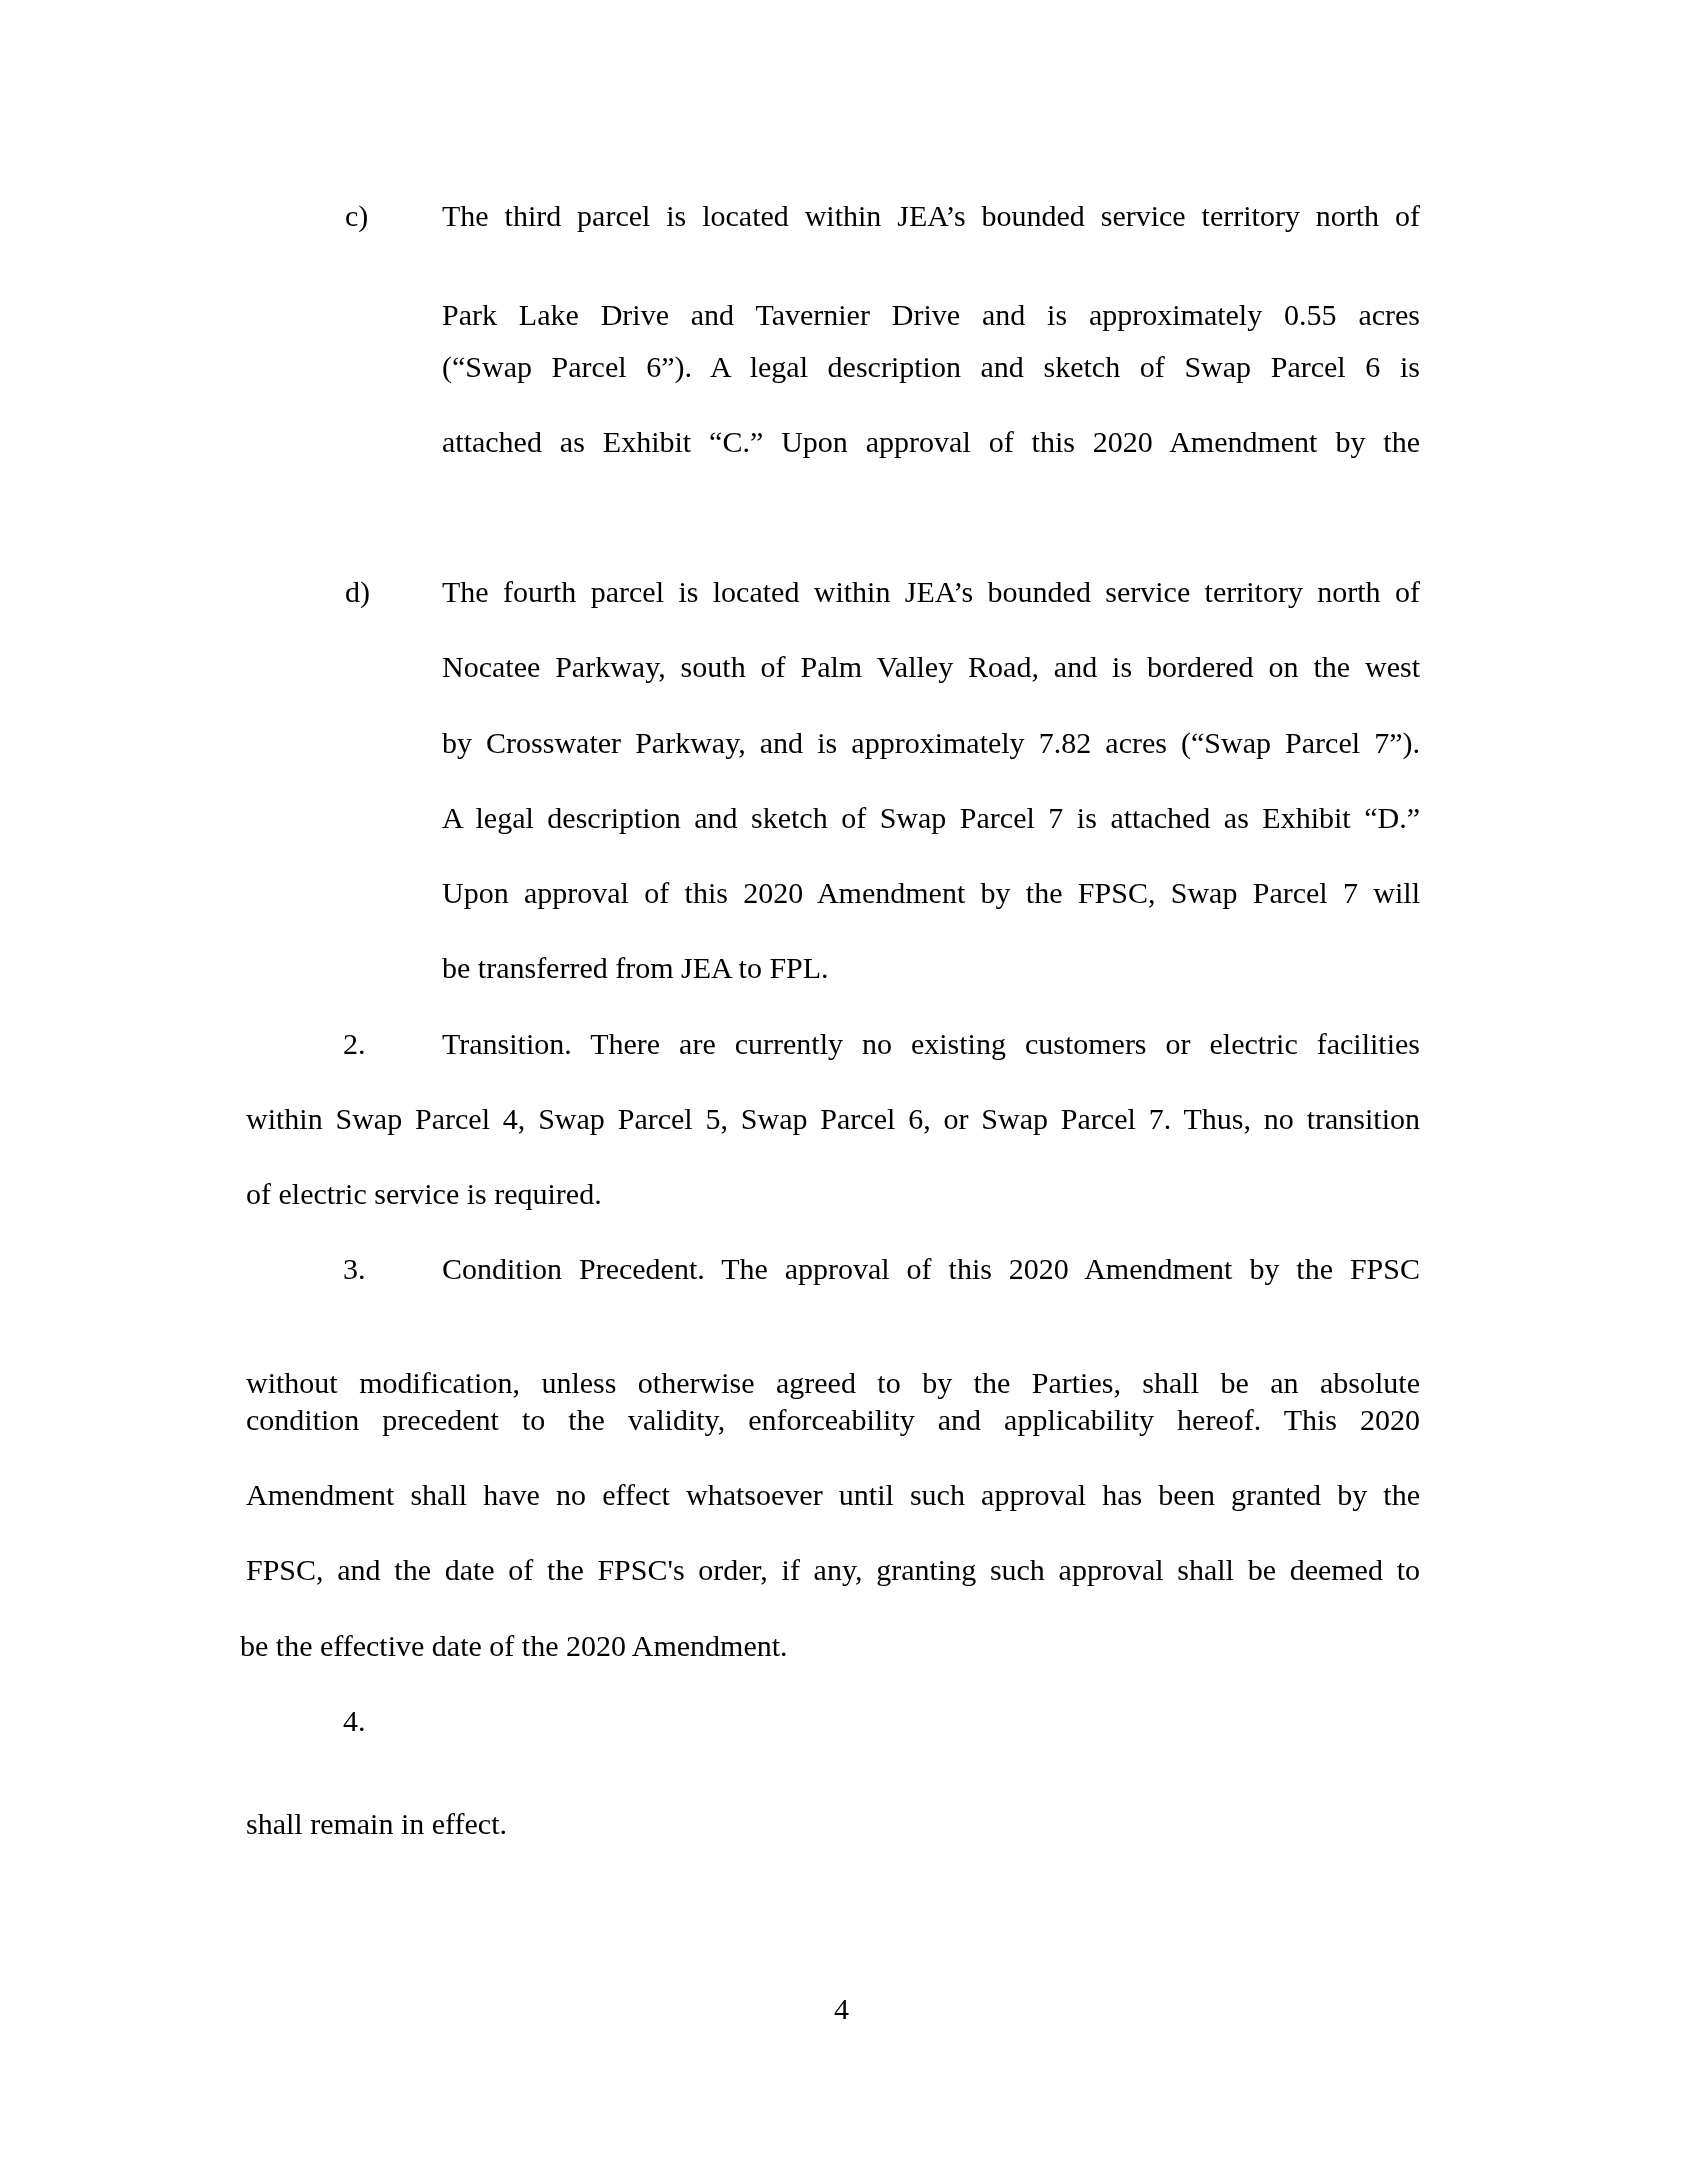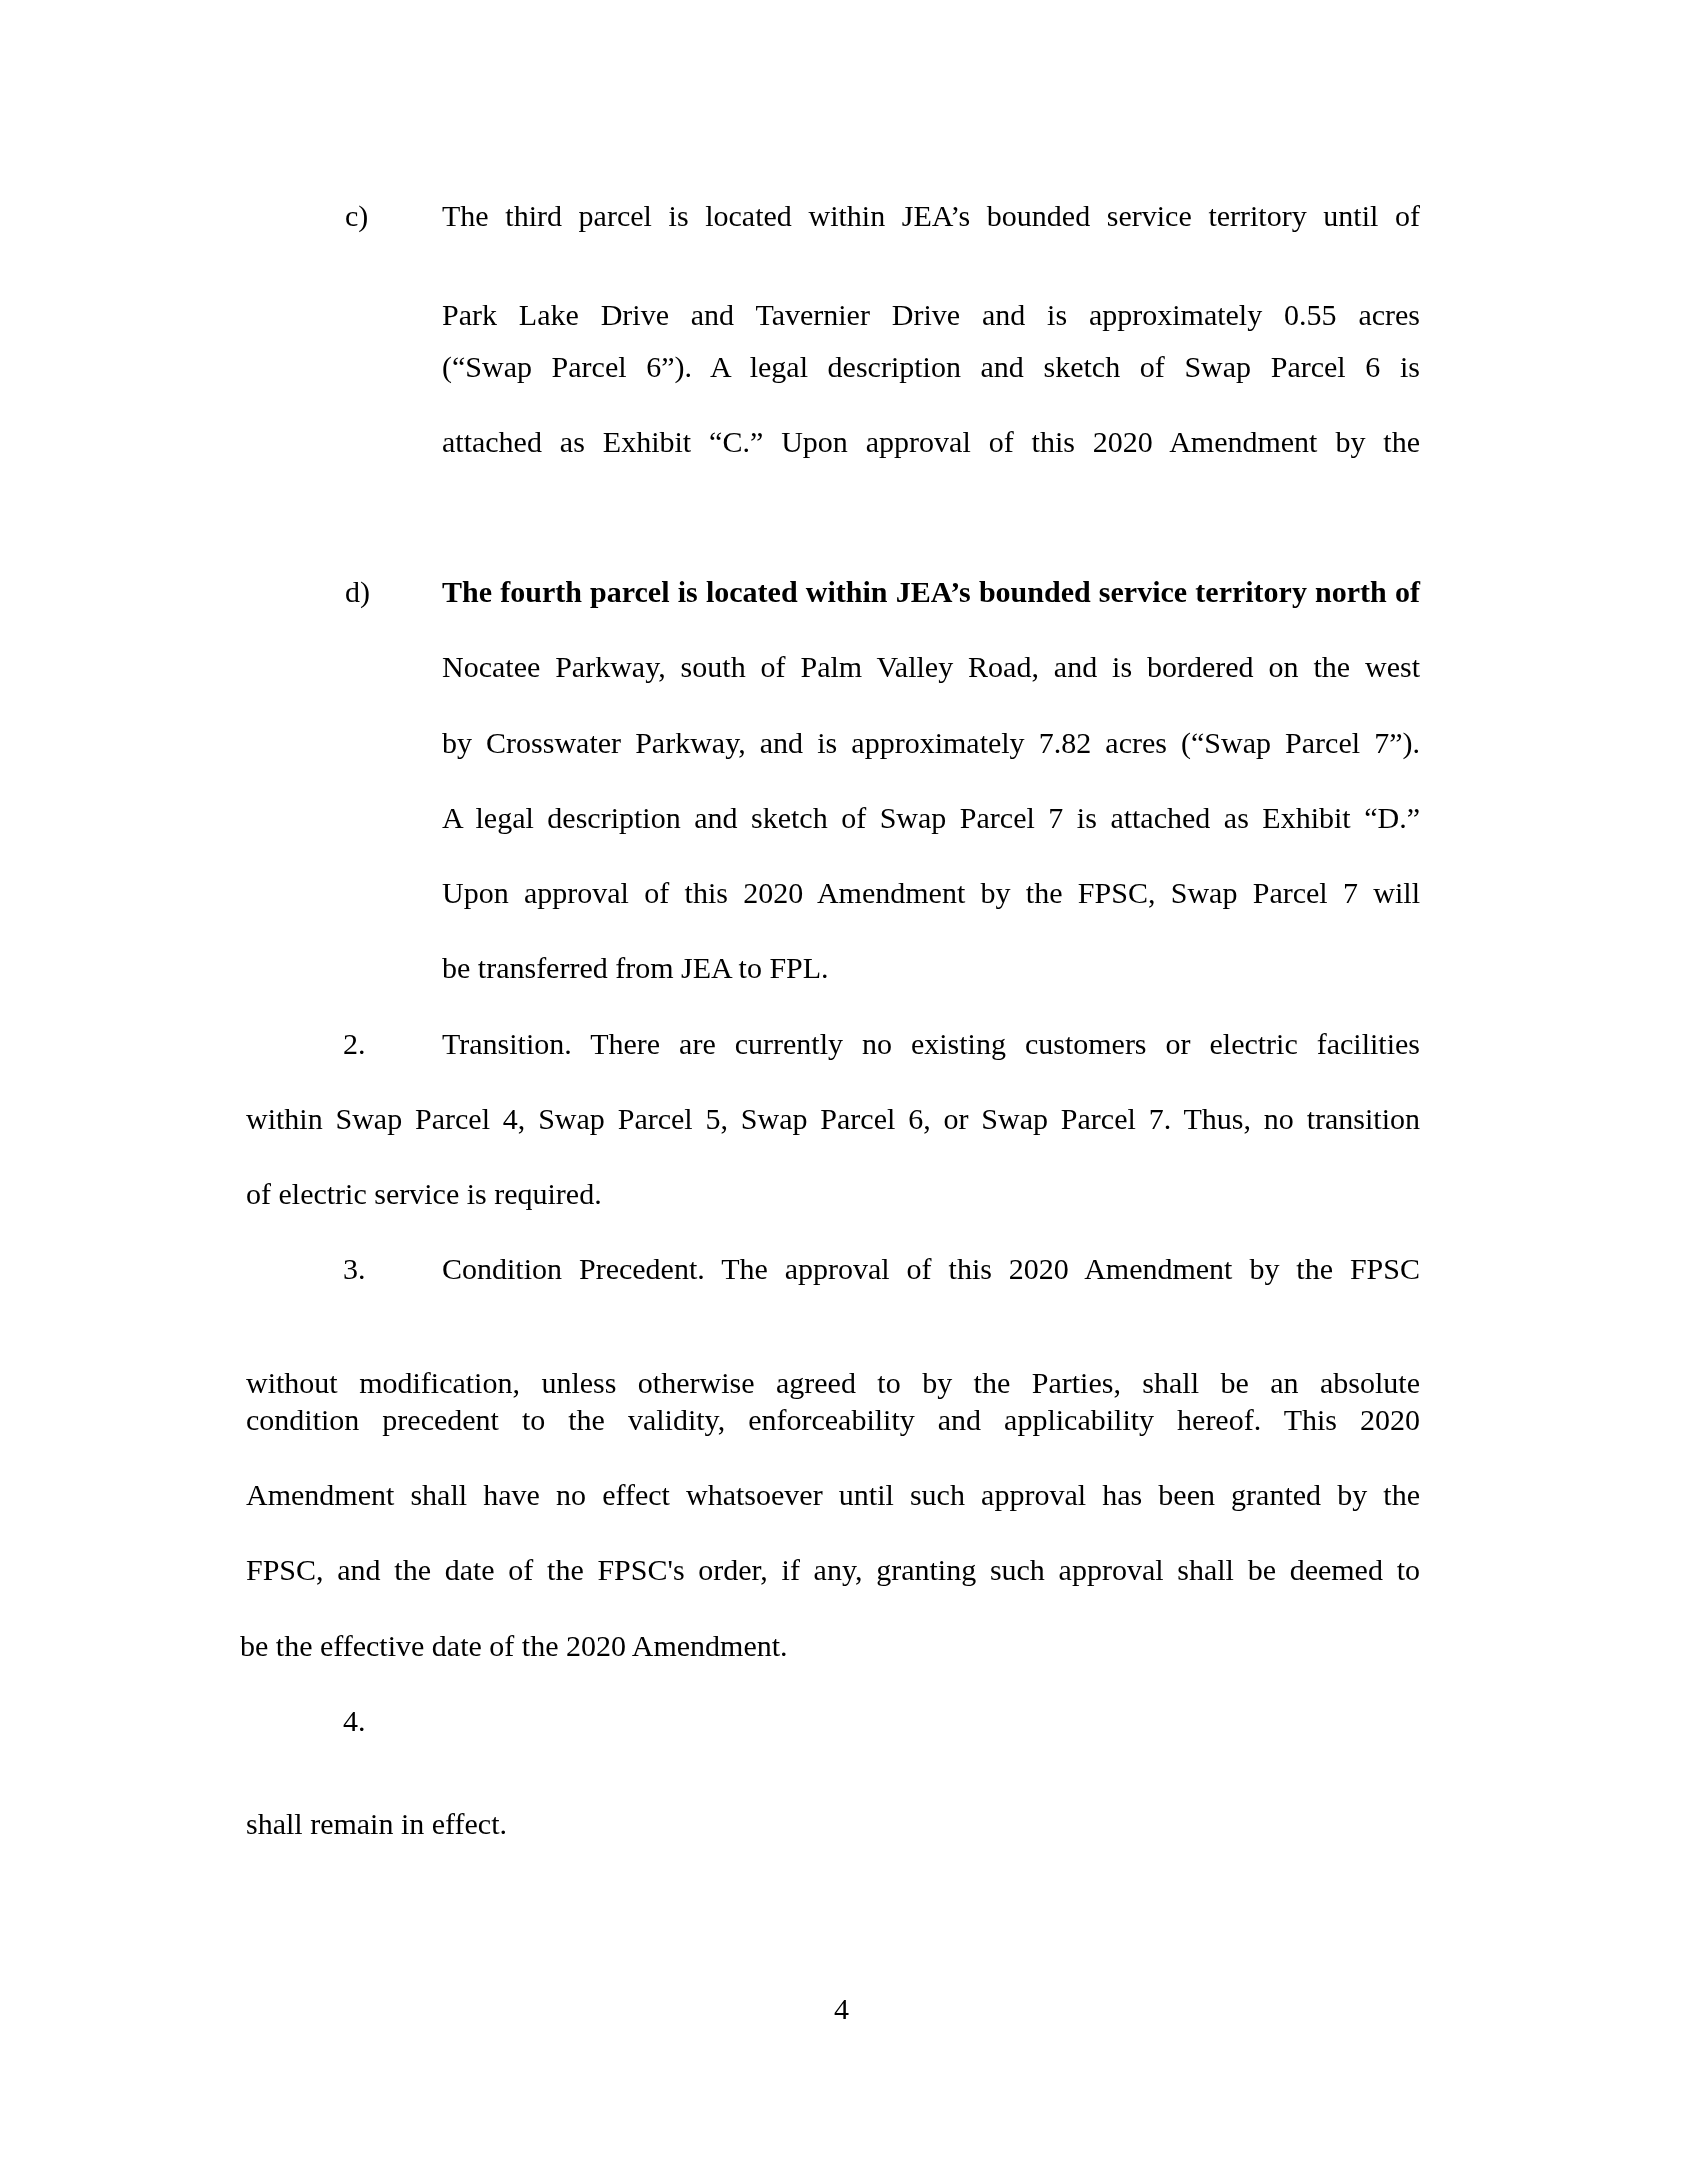--- a/index.html
+++ b/index.html
@@ -14,27 +14,27 @@
   .just { text-align: justify; text-align-last: justify; }
   .marker { position: absolute; line-height: 40px; }
   .pagenum { position: absolute; left: 0; width: 1683px; top: 1989px; text-align: center; line-height: 40px; }
 </style>
 </head>
 <body>
 
 <div class="page">
 
   <div class="marker" style="left:345px; top:196px;">c)</div>
-  <div class="line just" style="left:442px; width:978px; top:196px;">The third parcel is located within JEA’s bounded service territory until of</div>
+  <div class="line just" style="left:442px; width:978px; top:196px;">The third parcel is located within JEA’s bounded service territory north of</div>
   <div class="line just" style="left:442px; width:978px; top:271px;margin-top:24px;">Park Lake Drive and Tavernier Drive and is approximately 0.55 acres</div>
   <div class="line just" style="left:442px; width:978px; top:347px;">(“Swap Parcel 6”).  A legal description and sketch of Swap Parcel 6 is</div>
   <div class="line just" style="left:442px; width:978px; top:422px;">attached as Exhibit “C.”  Upon approval of this 2020 Amendment by the</div>
 
   <div class="marker" style="left:345px; top:572px;">d)</div>
-  <div class="line just" style="left:442px; width:978px; top:572px;font-weight:bold;">The fourth parcel is located within JEA’s bounded service territory north of</div>
+  <div class="line just" style="left:442px; width:978px; top:572px;">The fourth parcel is located within JEA’s bounded service territory north of</div>
   <div class="line just" style="left:442px; width:978px; top:647px;">Nocatee Parkway, south of Palm Valley Road, and is bordered on the west</div>
   <div class="line just" style="left:442px; width:978px; top:723px;">by Crosswater Parkway, and is approximately 7.82 acres (“Swap Parcel 7”).</div>
   <div class="line just" style="left:442px; width:978px; top:798px;">A legal description and sketch of Swap Parcel 7 is attached as Exhibit “D.”</div>
   <div class="line just" style="left:442px; width:978px; top:873px;">Upon approval of this 2020 Amendment by the FPSC, Swap Parcel 7 will</div>
   <div class="line" style="left:442px; top:948px;">be transferred from JEA to FPL.</div>
 
   <div class="marker" style="left:343px; top:1024px;">2.</div>
   <div class="line just" style="left:442px; width:978px; top:1024px;">Transition.  There are currently no existing customers or electric facilities</div>
   <div class="line just" style="left:246px; width:1174px; top:1099px;">within Swap Parcel 4, Swap Parcel 5, Swap Parcel 6, or Swap Parcel 7.  Thus, no transition</div>
   <div class="line" style="left:246px; top:1174px;">of electric service is required.</div>

